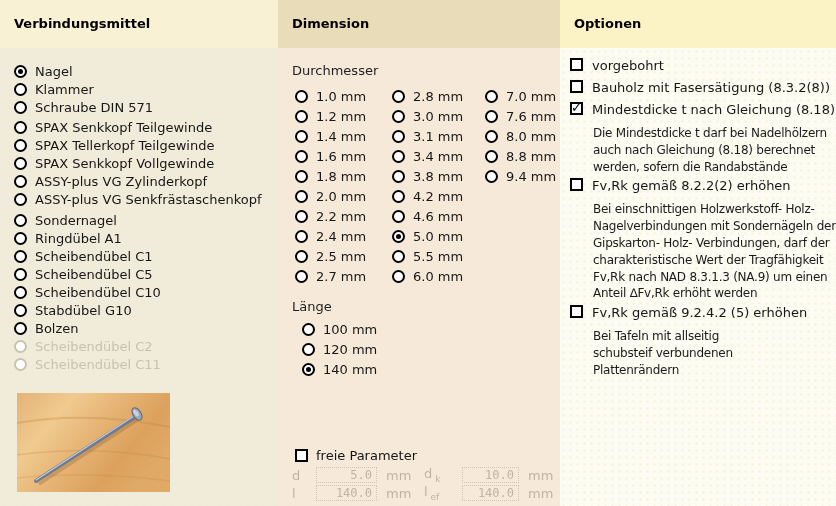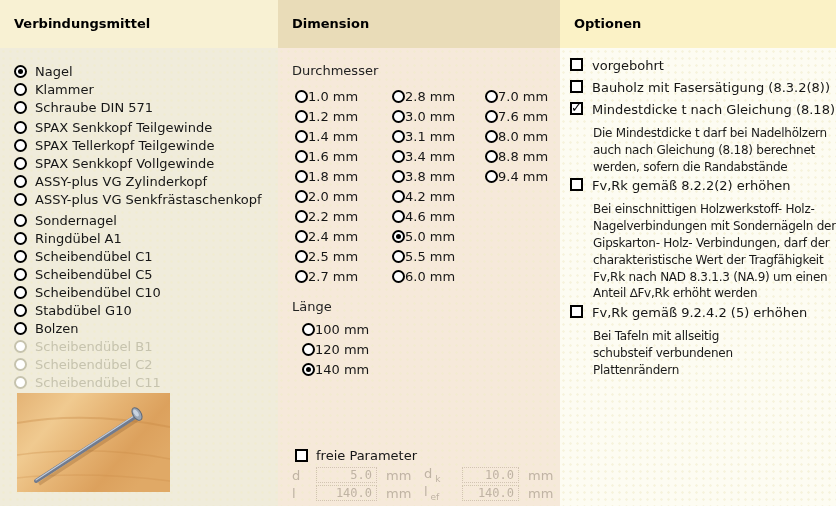--- a/index.html
+++ b/index.html
@@ -46,21 +46,21 @@
   #fastener-list .row.gap3{margin-top:3px;}
   #fastener-list .row.dis .lbl{color:#C6C3AE;}
 
   
   #nail-photo{position:absolute;left:17px;top:345px;width:153px;height:99px;}
 
   
   #diameter-label{position:absolute;left:14px;top:15px;color:#222;}
   .dia-col{position:absolute;top:38px;}
   #dia-col-1{left:17px;} #dia-col-2{left:114px;} #dia-col-3{left:207px;}
-  .dia-col .row,#length-list .row{display:flex;align-items:center;height:20px;text-align:center;}
+  .dia-col .row,#length-list .row{display:flex;align-items:center;gap:8px;height:20px;text-align:center;}
   #length-label{position:absolute;left:14px;top:251px;color:#222;}
   #length-list{position:absolute;left:24px;top:271px;}
   #free-param-row{position:absolute;left:17px;top:398px;display:flex;align-items:center;gap:8px;height:18px;}
   #param-fields{position:absolute;left:14px;top:418px;right:0;color:#BFB3A3;}
   #param-fields .frow{display:flex;align-items:center;height:18px;}
   #param-fields .fname{width:24px;flex:none;}
   #param-fields .fname2{width:38px;flex:none;margin-left:12px;}
   #param-fields sub{font-size:9px;}
   #param-fields input{box-sizing:border-box;width:61px;height:16px;flex:none;
     border:1px dotted #D2C4B2;background:transparent;color:#BFB3A3;
@@ -136,24 +136,20 @@
           <span class="radio"></span>
           <span class="lbl">Scheibendübel C10</span>
         </div>
         <div class="row">
           <span class="radio"></span>
           <span class="lbl">Stabdübel G10</span>
         </div>
         <div class="row">
           <span class="radio"></span>
           <span class="lbl">Bolzen</span>
-        </div>
-        <div class="row dis">
-          <span class="radio dis"></span>
-          <span class="lbl">Scheibendübel B1</span>
         </div>
         <div class="row dis">
           <span class="radio dis"></span>
           <span class="lbl">Scheibendübel C2</span>
         </div>
         <div class="row dis">
           <span class="radio dis"></span>
           <span class="lbl">Scheibendübel C11</span>
         </div>
       </div>

